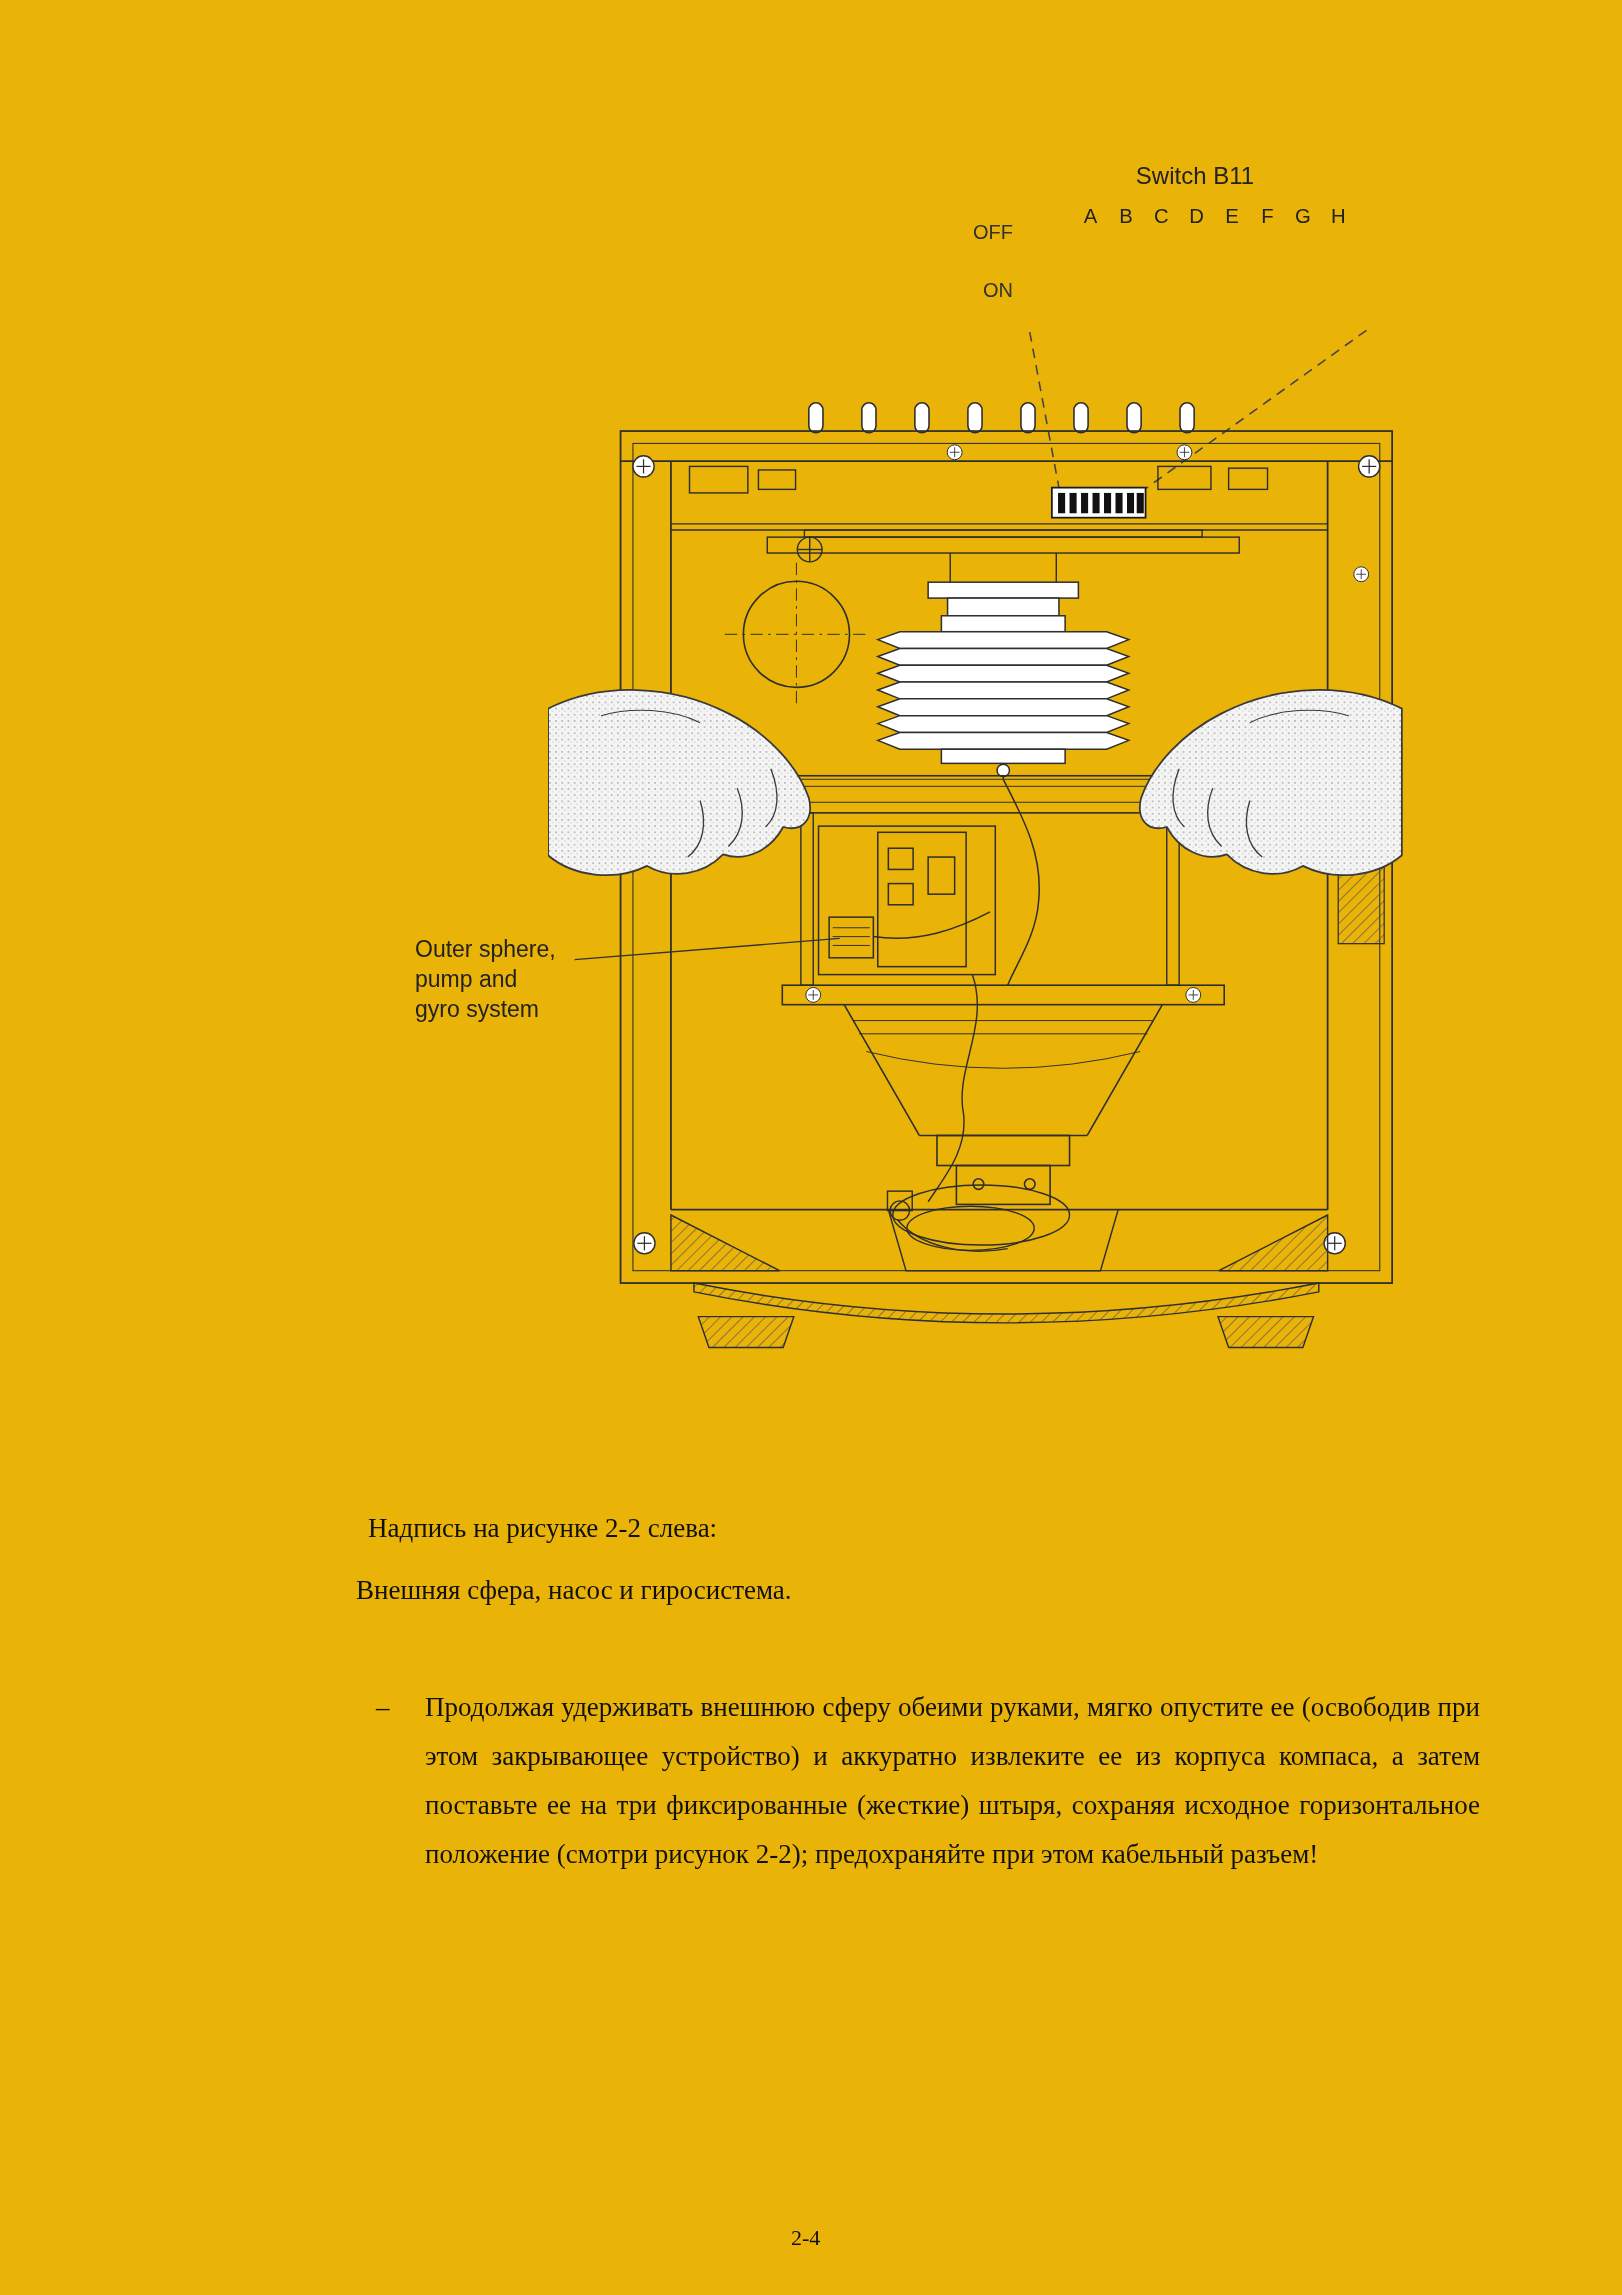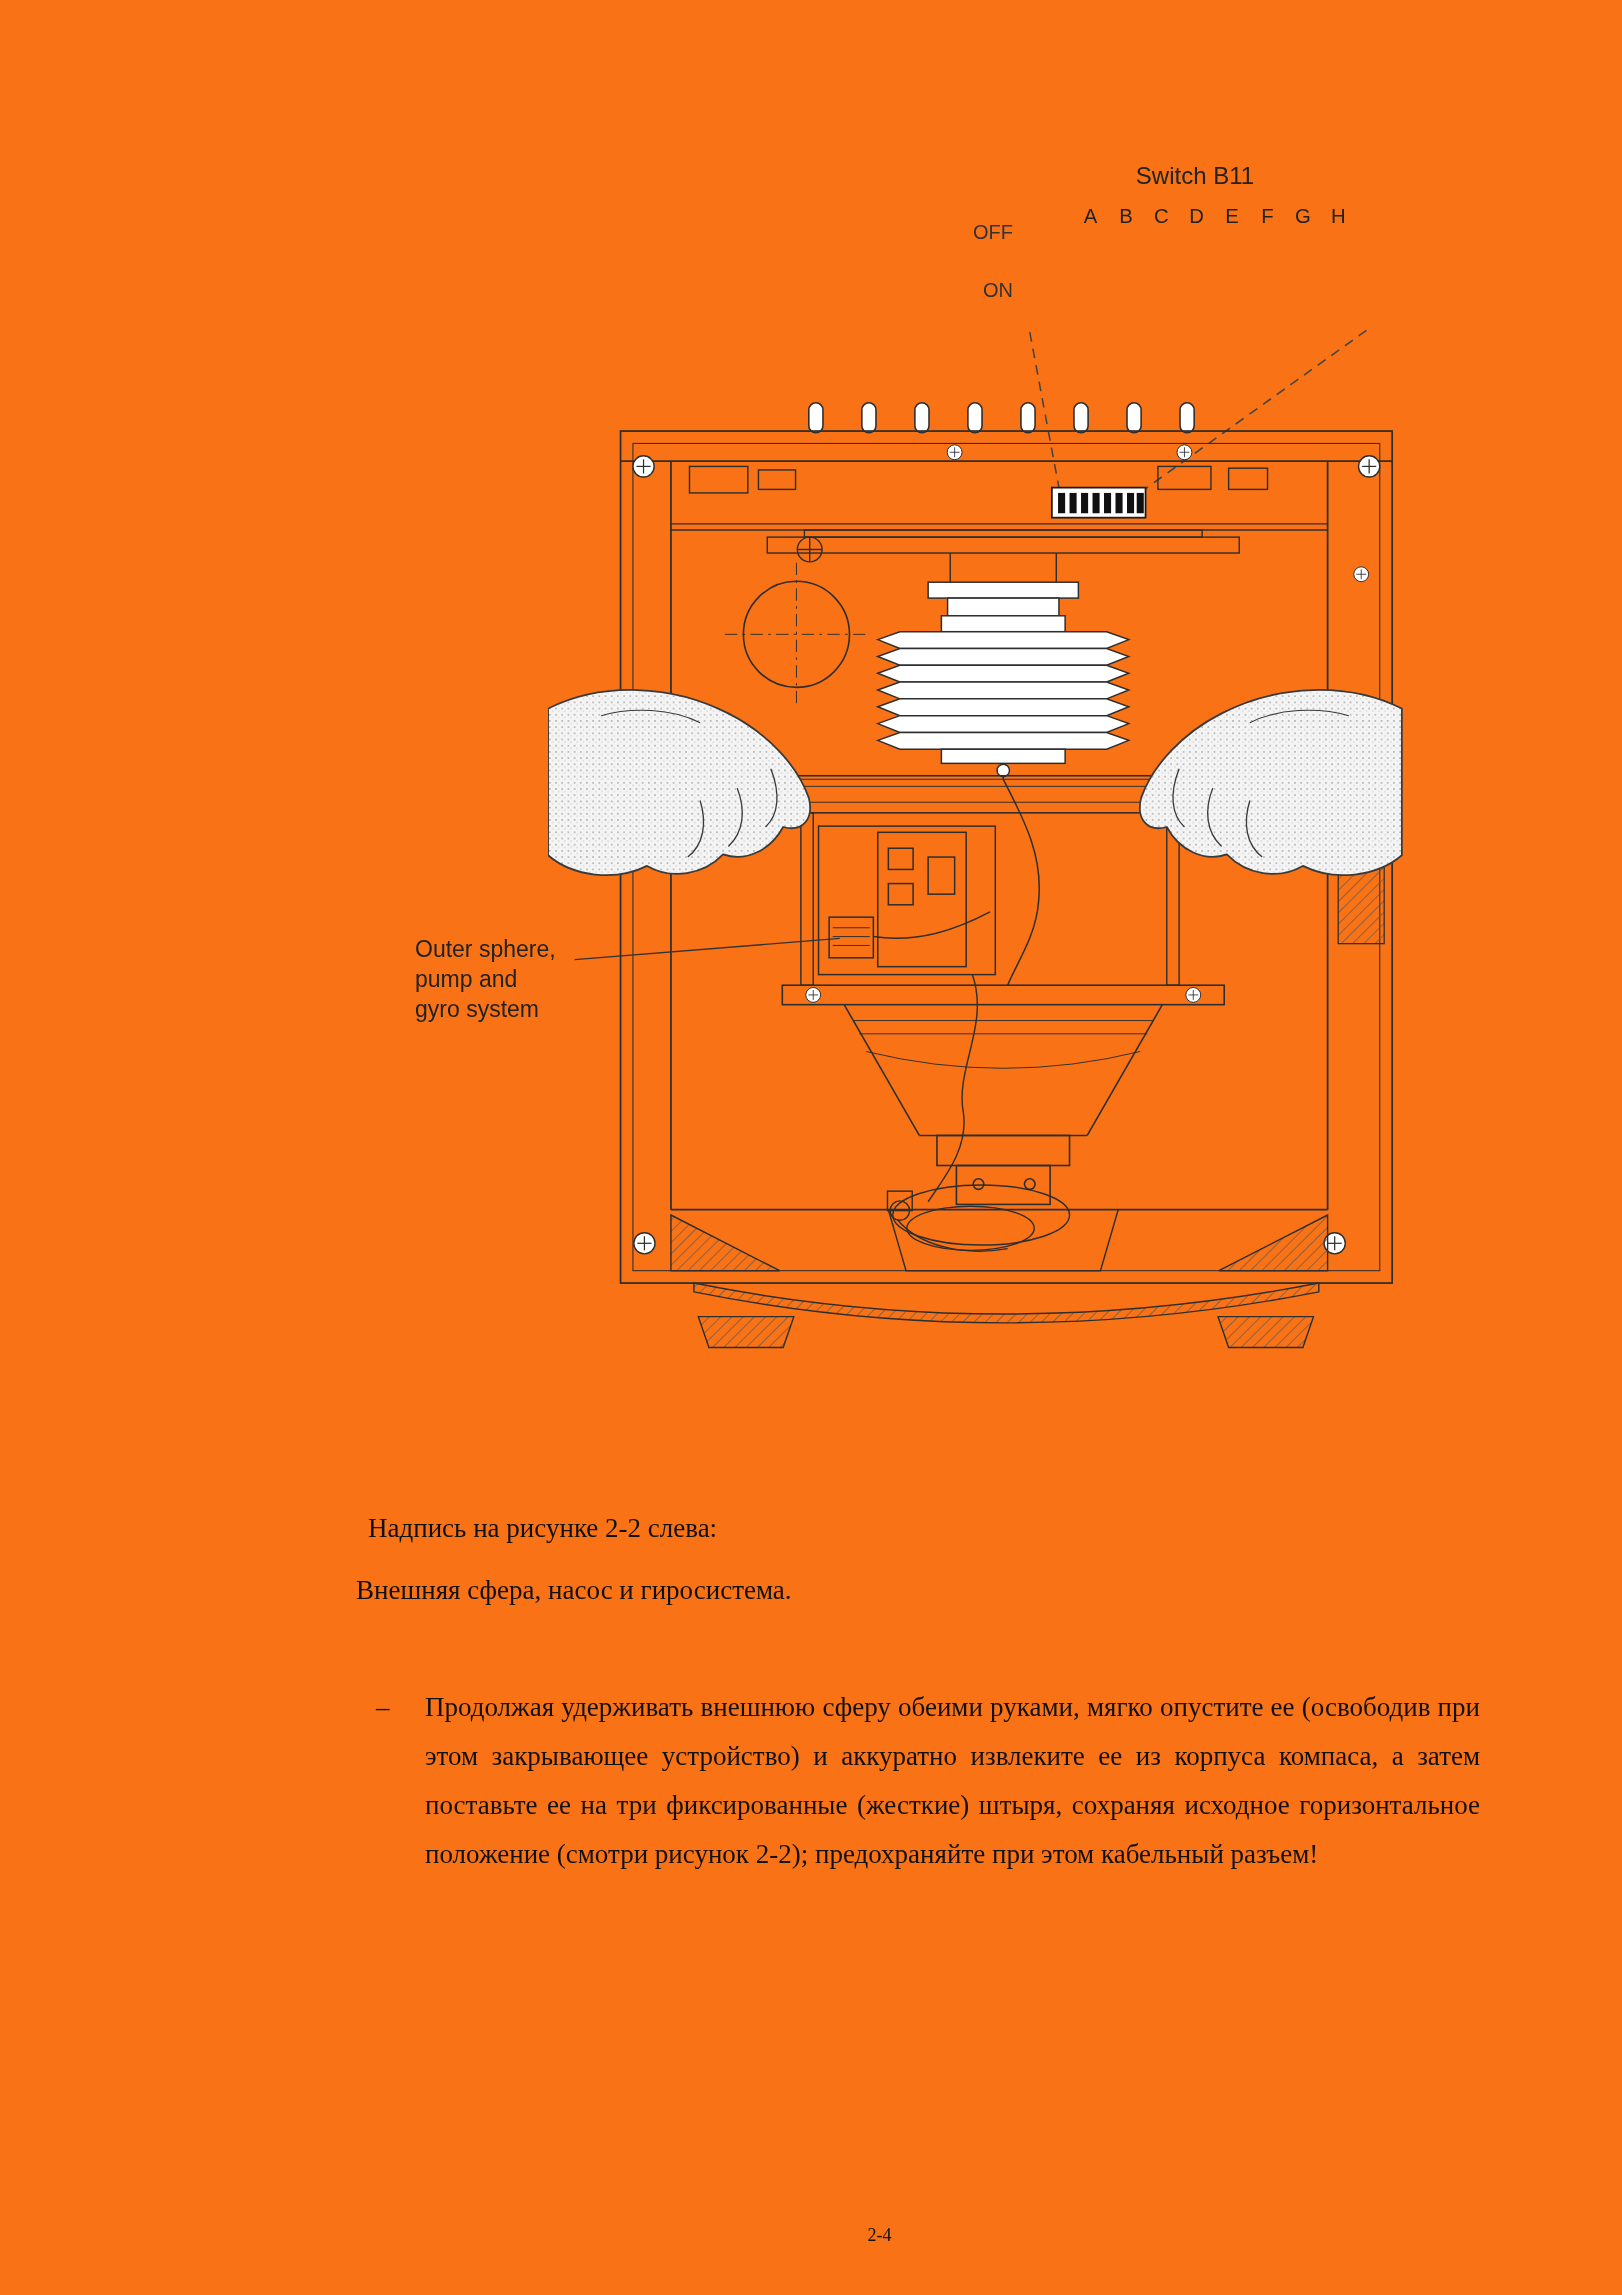--- a/index.html
+++ b/index.html
@@ -1,19 +1,19 @@
 <!DOCTYPE html>
 <html style="font-size:14px"><head>
 <meta charset="utf-8">
 <style>
   html,body{margin:0;padding:0;background:#e8e8e8;}
   .page{
     position:relative;
     width:1622px;height:2295px;
-    background:#f97316;
+    background:#eab308;
     font-family:"Liberation Serif", serif;
     color:#111;
     overflow:hidden;
     margin:0 auto;
   }
   
   .switch-panel{position:absolute;left:968px;top:162px;font-family:"Liberation Sans",sans-serif;}
   .switch-title{margin-left:55px;width:344px;text-align:center;font-size:24px;color:#222;margin-bottom:8px;}
   .switch-row{display:flex;}
   .side-labels{position:relative;width:53px;font-size:20px;color:#333;}
@@ -37,21 +37,21 @@
   }
   
   .caption{position:absolute;left:309px;top:1399px;width:1228px;text-align:center;font-size:27px;line-height:1.75;}
   .caption .fig-label{font-weight:bold;}
   .caption .fig-text{margin-left:17.7px;}
   .note1{position:absolute;left:368px;top:1513px;font-size:27px;}
   .note2{position:absolute;left:356px;top:1575px;font-size:27px;}
   .bullet-para{position:absolute;left:376px;top:1683px;width:1104px;display:flex;font-size:27px;}
   .bullet-marker{width:49px;flex:0 0 49px;line-height:1.82;}
   .bullet-text{flex:1;text-align:justify;line-height:1.82;}
-  .page-number{position:absolute;left:791px;top:2225px;width:177px;text-align:center;font-size:18px;}
+  .page-number{position:absolute;left:791px;top:2225px;width:177px;text-align:left;font-size:22px;}
 </style>
 </head>
 <body>
 
 <div class="page">
 
   <div class="switch-panel">
     <div class="switch-title">Switch B11</div>
     <div class="switch-row">
       <div class="side-labels">

